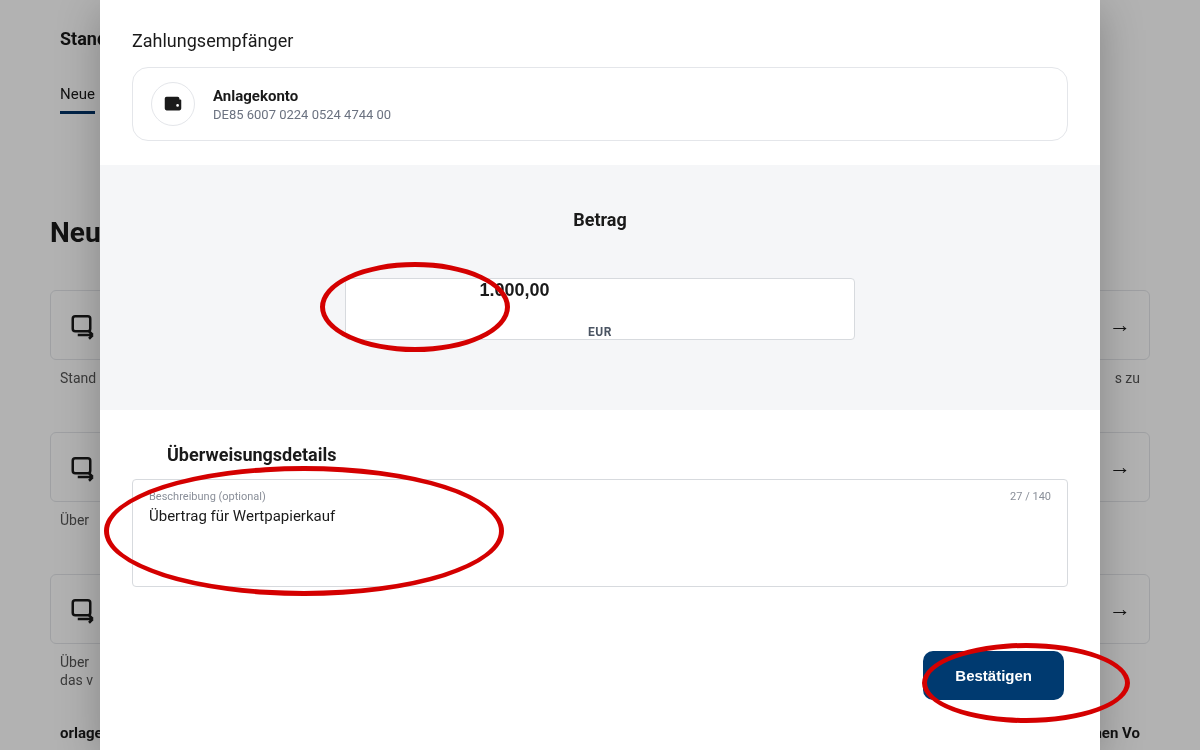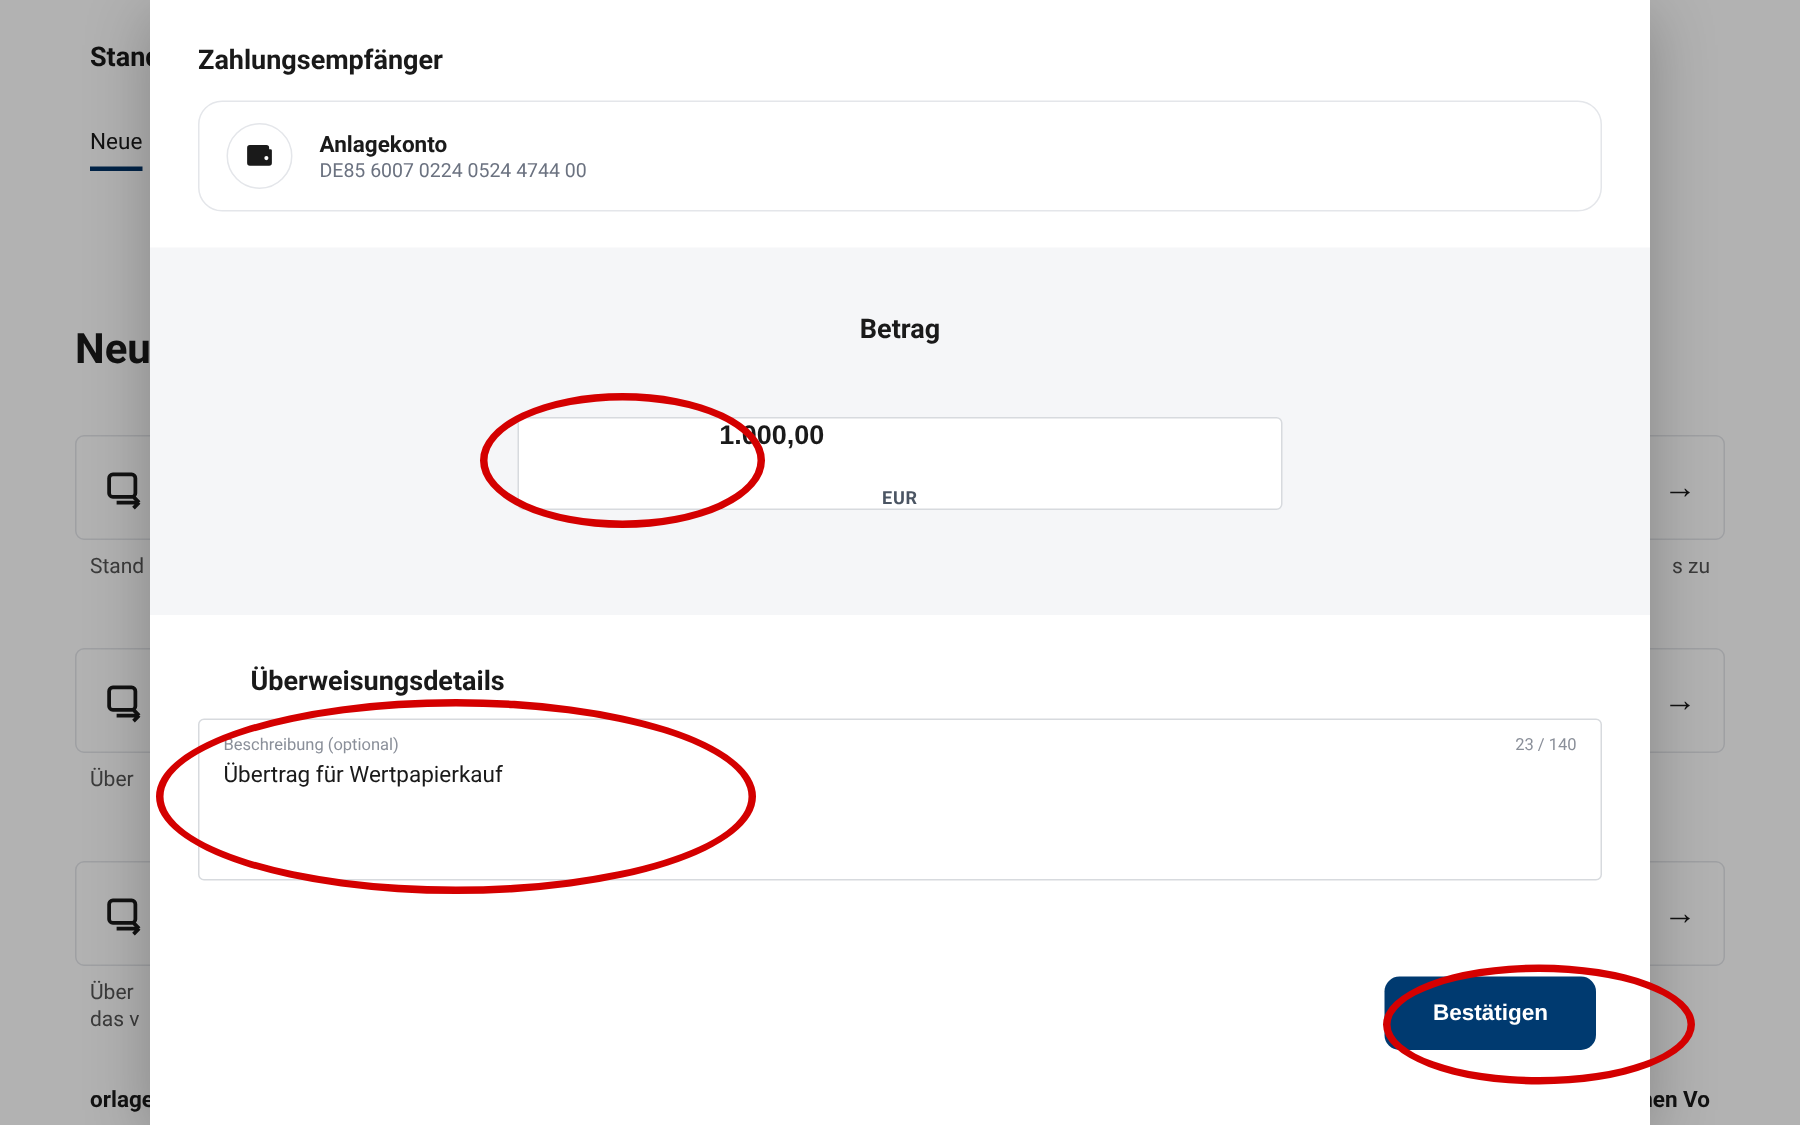--- a/index.html
+++ b/index.html
@@ -27,21 +27,21 @@
     right: 100px;
     top: 0;
     bottom: 0;
     background: #ffffff;
     box-shadow: 0 10px 40px rgba(0,0,0,0.25);
     overflow: hidden;
   }
 
   .section { padding: 28px 32px; }
   .section.gray { background: #f5f6f8; }
-  .section-title { font-size: 18px; font-weight: 700; color: #1a1a1a; margin-bottom: 16px; }
+  .section-title { font-size: 18px; font-weight: 400; color: #1a1a1a; margin-bottom: 16px; }
 
   .recipient-card {
     border: 1px solid #e4e6ea;
     border-radius: 16px;
     background: #fff;
     display: flex;
     align-items: center;
     padding: 14px 18px;
     gap: 18px;
   }
@@ -176,21 +176,21 @@
     <div class="amount-box">
       <input class="amount-input" type="text" value="1.000,00" style="">
       <span class="amount-currency">EUR</span>
     </div>
   </div>
 
   <div class="details-section">
     <div class="details-title">Überweisungsdetails</div>
     <div class="desc-box">
       <div class="desc-label">Beschreibung (optional)</div>
-      <div class="desc-counter">23 / 140</div>
+      <div class="desc-counter">27 / 140</div>
       <textarea class="desc-input" rows="2" style="">Übertrag für Wertpapierkauf</textarea>
     </div>
   </div>
 
   <div class="footer">
     <button class="confirm-btn">Bestätigen</button>
   </div>
 </div>
 
 <div class="anno" style="left:320px; top:262px; width:190px; height:90px;"></div>

